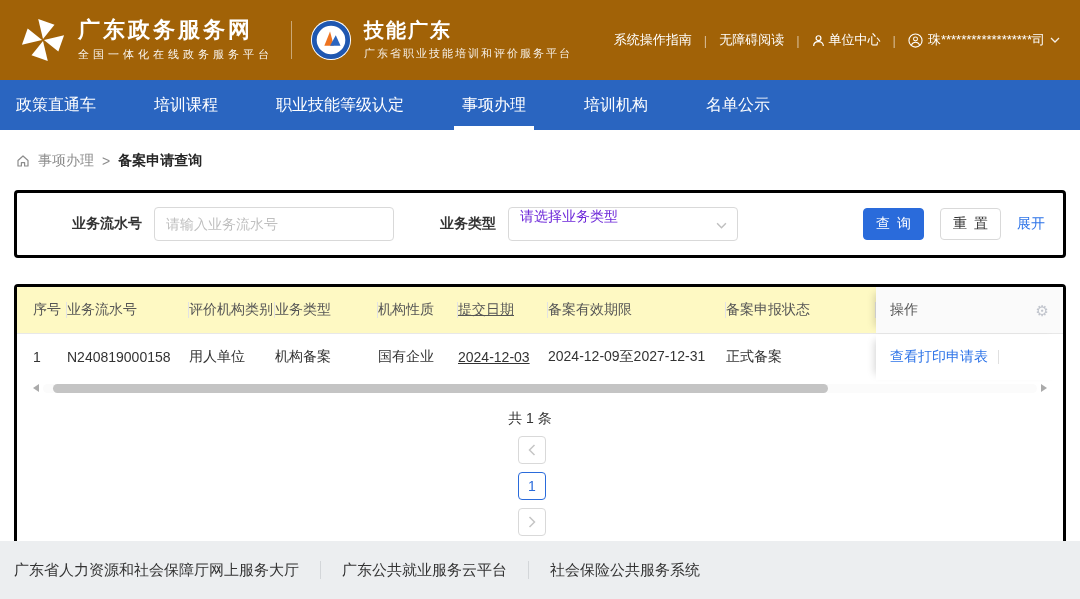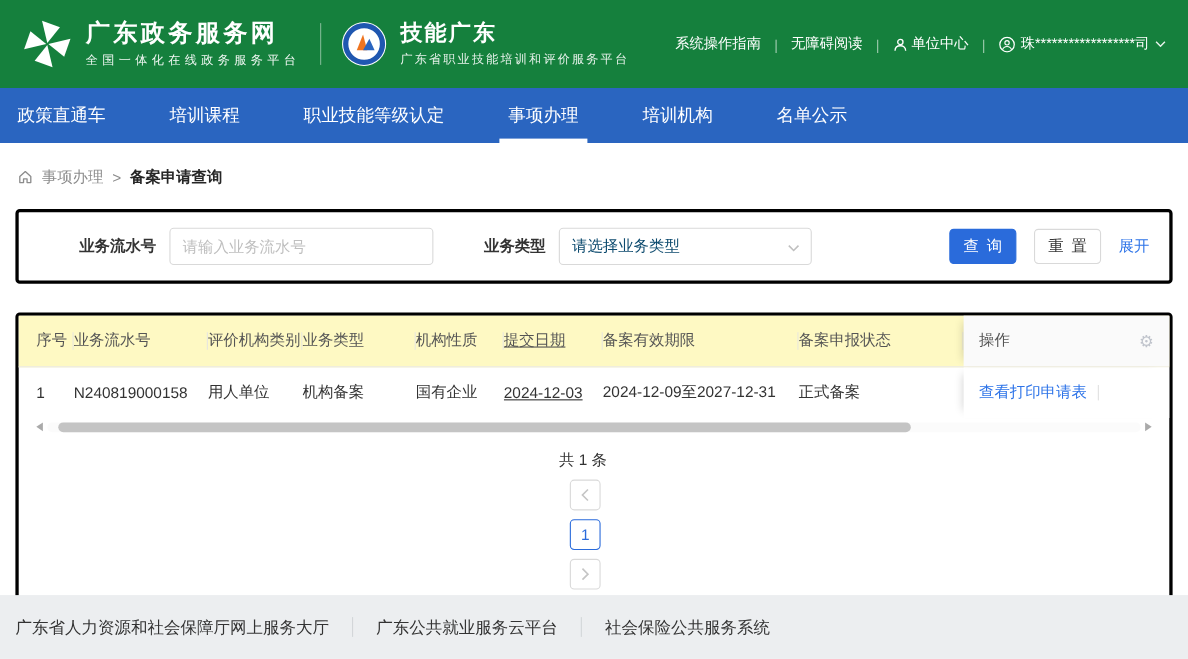--- a/index.html
+++ b/index.html
@@ -4,21 +4,21 @@
 <style>
   * { box-sizing: border-box; margin: 0; padding: 0; }
   html,body { width:1080px; height:599px; overflow:hidden; }
   body {
     font-family: "Liberation Sans", "DejaVu Sans", sans-serif;
     background:#ffffff; color:#333; position:relative;
   }
 
   
   .top-header{
-    height:80px; background:#15803d; color:#fff;
+    height:80px; background:#a16207; color:#fff;
     display:flex; align-items:center; padding:16px 20px;
   }
   .brand{ display:flex; align-items:center; }
   .brand-logo{ width:46px; height:46px; flex:0 0 auto; }
   .brand-text{ margin-left:12px; }
   .brand-title{ font-size:22px; font-weight:bold; letter-spacing:3px; line-height:1.1; }
   .brand-sub{ font-size:11px; letter-spacing:4px; margin-top:5px; color:rgba(255,255,255,.95); }
   .brand-divider{ width:1px; height:38px; background:rgba(255,255,255,.45); margin:0 18px; }
   .badge-logo{ width:42px; height:42px; flex:0 0 auto; }
   .brand2-title{ font-size:20px; font-weight:bold; letter-spacing:2px; line-height:1.1; }
@@ -60,22 +60,22 @@
   .filter-item{ display:flex; align-items:center; }
   .filter-label{ font-size:14px; font-weight:600; color:#333; white-space:nowrap; }
   .text-input{
     width:240px; height:34px; border:1px solid #d9d9d9; border-radius:4px;
     margin-left:12px; padding:0 11px; font-size:14px; color:#333; outline:none;
     font-family:"Liberation Sans", sans-serif;
   }
   .text-input::placeholder{ color:#bfbfbf; }
   .select-box{
     width:230px; height:34px; border:1px solid #d9d9d9; border-radius:4px;
-    margin-left:12px; padding:0 28px 0 11px; font-size:14px; color:#0c4a6e;
-    display:flex; align-items:center; position:relative; cursor:pointer; background:#fff;
+    margin-left:12px; padding:0 28px 0 11px; font-size:14px; color:#6d28d9;
+    display:flex; position:relative; cursor:pointer; background:#fff;
   }
   .select-box .chev{ position:absolute; right:10px; top:14px; }
   .filter-actions{ margin-left:auto; display:flex; align-items:center; gap:16px; }
   .btn{
     height:32px; min-width:58px; border-radius:4px; font-size:14px;
     display:inline-flex; align-items:center; justify-content:center; cursor:pointer;
     border:1px solid transparent; padding:0 12px;
     font-family:"Liberation Sans", sans-serif;
   }
   .btn span{ letter-spacing:7px; margin-right:-7px; }

